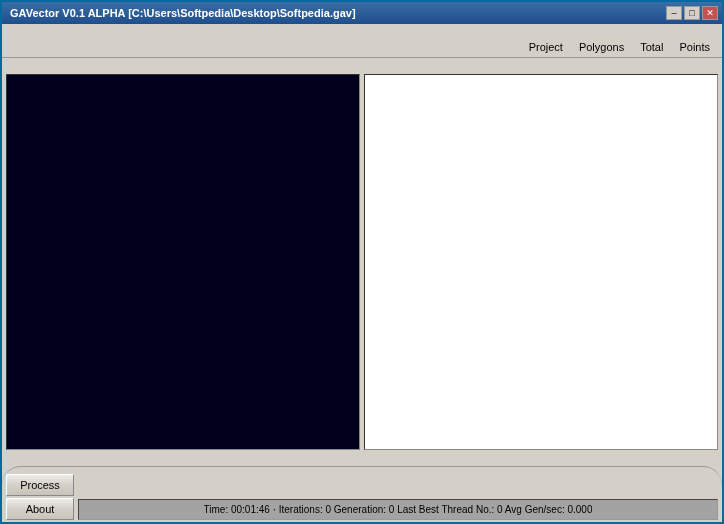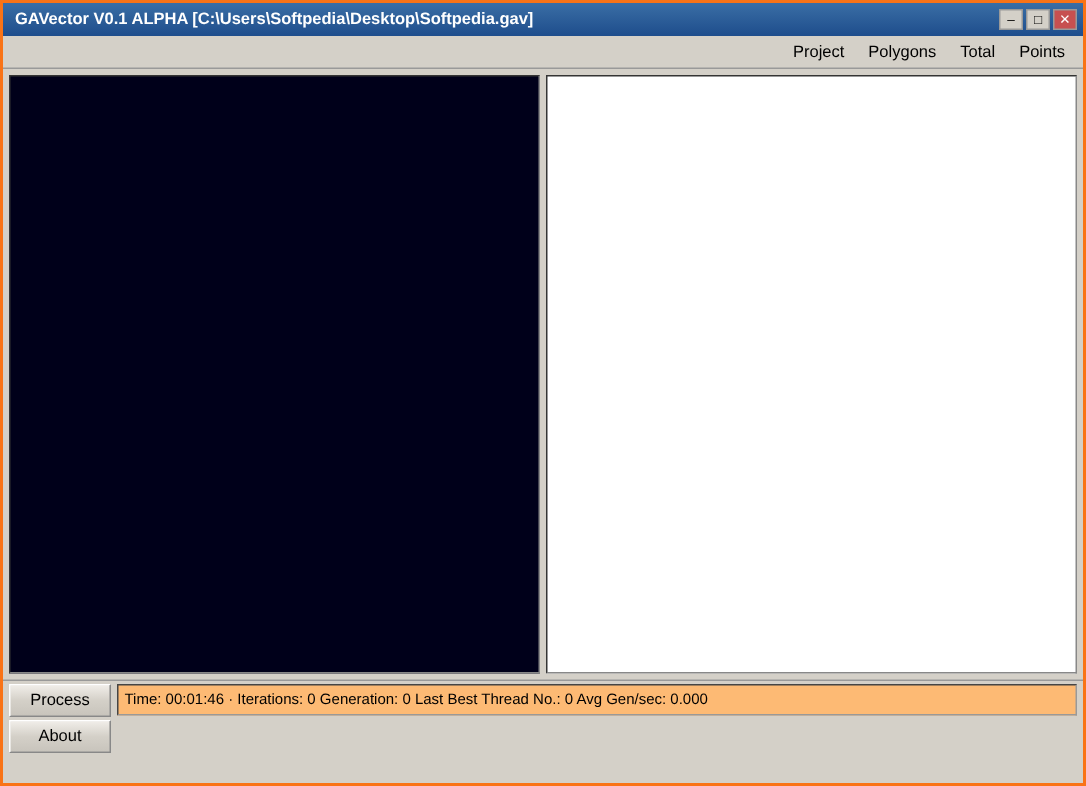--- a/index.html
+++ b/index.html
@@ -9,24 +9,25 @@
       font-family: 'Segoe UI', Tahoma, Arial, sans-serif;
       font-size: 11px;
       background: #d4d0c8;
       overflow: hidden;
     }
 
     
     .window {
       width: 724px;
       height: 524px;
-      border: 2px solid #f97316;
+      border: 2px solid #0369a1;
       background: #d4d0c8;
       display: flex;
       flex-direction: column;
+      gap: 12px;
     }
 
     .title-bar {
       background: linear-gradient(to bottom, #3a6ea5 0%, #1e4d8c 100%);
       height: 22px;
       display: flex;
       align-items: center;
       justify-content: space-between;
       padding: 0 4px;
       flex-shrink: 0;
@@ -100,28 +101,29 @@
 
     .canvas-right {
       flex: 1;
       background: #ffffff;
       border: 1px inset #888;
       min-width: 0;
     }
 
     
     .status-bar {
-      height: 69px;
+      height: 56px;
       background: #d4d0c8;
       border-top: 1px solid #999;
       display: flex;
-      align-items: flex-start;
+      align-items: flex-end;
       padding: 2px 4px;
       flex-shrink: 0;
       gap: 4px;
+      border-radius: 19px;
     }
 
     .status-buttons {
       display: flex;
       flex-direction: column;
       gap: 2px;
       justify-content: center;
     }
 
     .win-button {
@@ -135,28 +137,28 @@
       font-size: 11px;
       color: #000;
       display: flex;
       align-items: center;
       justify-content: center;
     }
 
     .status-text-area {
       flex: 1;
       display: flex;
-      flex-direction: column;
+      flex-direction: row;
       justify-content: center;
       font-size: 10px;
       color: #000;
       line-height: 1.5;
       padding: 2px 4px;
       border: 1px inset #999;
-      background: #fdba74;
+      background: #a3a3a3;
       overflow: hidden;
     }
 
     .status-line {
       white-space: nowrap;
       overflow: hidden;
       text-overflow: clip;
     }
   </style>
 </head>

